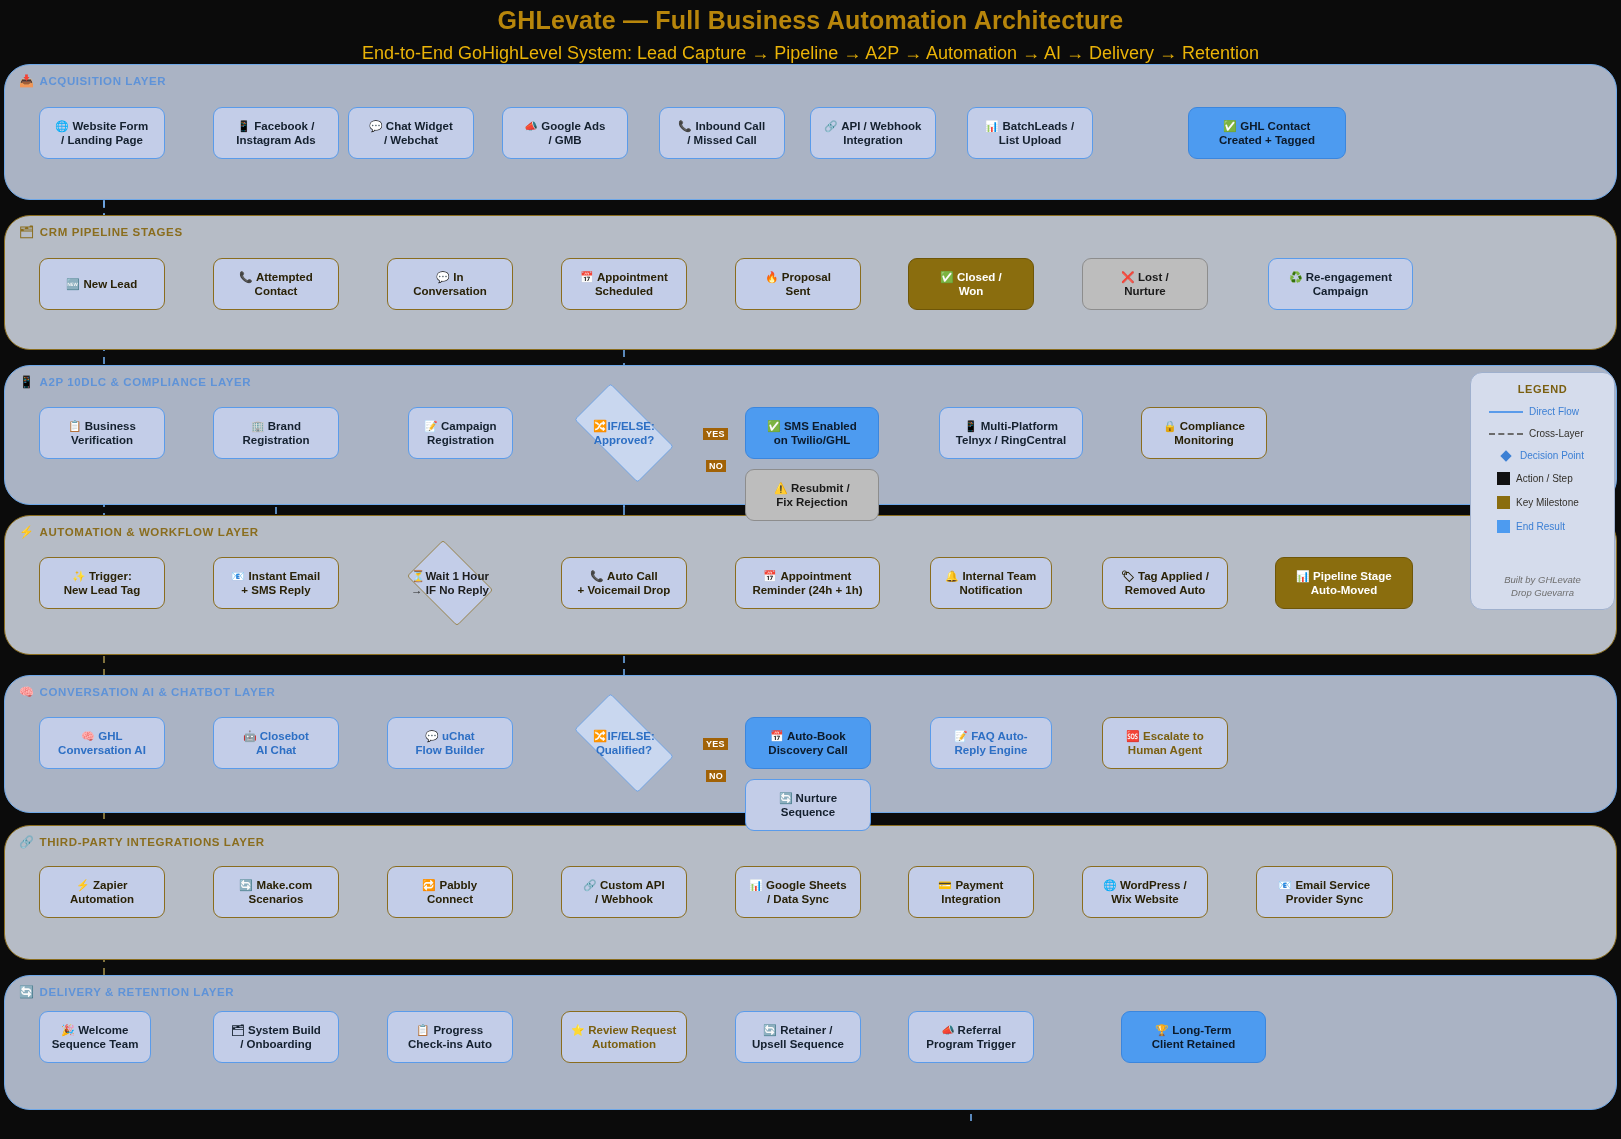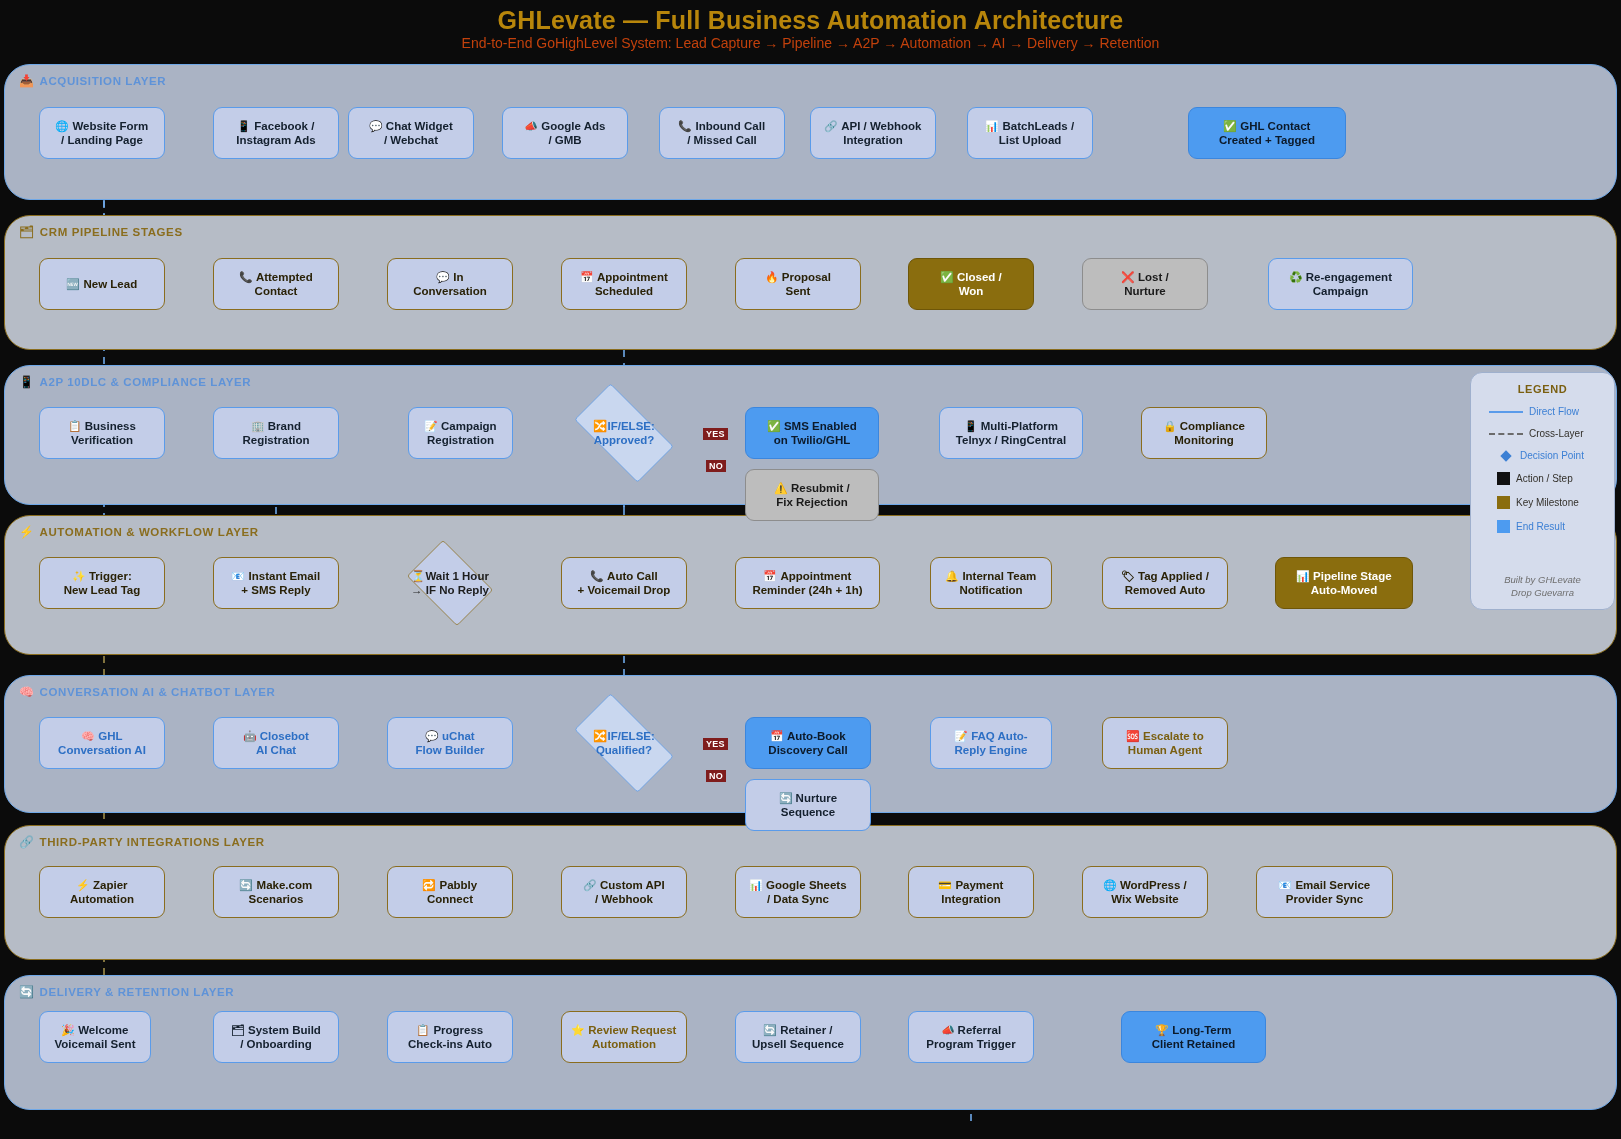--- a/index.html
+++ b/index.html
@@ -10,21 +10,21 @@
     overflow: hidden;
   }
   #root { position: relative; width: 1621px; height: 1139px; background:#0b0b0b; }
 
   
   .hdr { position:absolute; top:0; left:0; width:1621px; height:62px; text-align:center; }
   .hdr h1 {
     font-size: 25px; font-weight: bold; color:#b8860b; letter-spacing:.2px;
     margin-top: 6px; font-family:"Liberation Sans", sans-serif;
   }
-  .hdr .sub { font-size:14px; color:#c2410c; }
+  .hdr .sub { font-size:18px; color:#eab308; margin-top:8px; }
 
   
   .layer {
     position:absolute; left:4px; width:1613px;
     border-radius:26px;
     border:1px solid rgba(90,140,200,.55);
   }
   .layer.blue   { background:#aab3c4; border-color:#6fa8e8; }
   .layer.gold   { background:#b6bcc6; border-color:#8a6d1e; }
   .layer .lbl {
@@ -72,21 +72,21 @@
   .diamond.d-gold .dshape { background:#c3cde8; border:1.8px solid #8a6d1e; }
   .diamond .dtxt {
     position:relative; z-index:2; text-align:center;
     font-size:11.5px; line-height:14px; font-weight:bold;
   }
   .diamond.d-blue .dtxt { color:#2d6fc4; }
   .diamond.d-gold .dtxt { color:#1d1d1d; }
 
   
   .ynlbl {
-    position:absolute; background:#7f1d1d; color:#fff;
+    position:absolute; background:#a16207; color:#fff;
     font-size:9px; font-weight:bold; padding:1px 3px; z-index:30;
     letter-spacing:.3px;
   }
 
   
   .legend {
     position:absolute; right:6px; top:372px; width:145px; height:238px;
     background:#d5dcec; border:1px solid #9fb0cd; border-radius:12px;
     padding:10px 10px;
   }
@@ -526,21 +526,21 @@
     </div>
     <div class="node n-step-gold" style="left: 1256px; top: 866px; width: 137px; height: 52px;">
       <div>
         <span class="t1"><span class="n-ico">📧</span>Email Service</span>
         <span class="t2">Provider Sync</span>
       </div>
     </div>
     <div class="node n-step-blue" style="left: 39px; top: 1011px; width: 112px; height: 52px;">
       <div>
         <span class="t1"><span class="n-ico">🎉</span>Welcome</span>
-        <span class="t2">Voicemail Sent</span>
+        <span class="t2">Sequence Team</span>
       </div>
     </div>
     <div class="node n-step-blue" style="left: 213px; top: 1011px; width: 126px; height: 52px;">
       <div>
         <span class="t1"><span class="n-ico">🗂</span>System Build</span>
         <span class="t2">/ Onboarding</span>
       </div>
     </div>
     <div class="node n-step-blue" style="left: 387px; top: 1011px; width: 126px; height: 52px;">
       <div>

